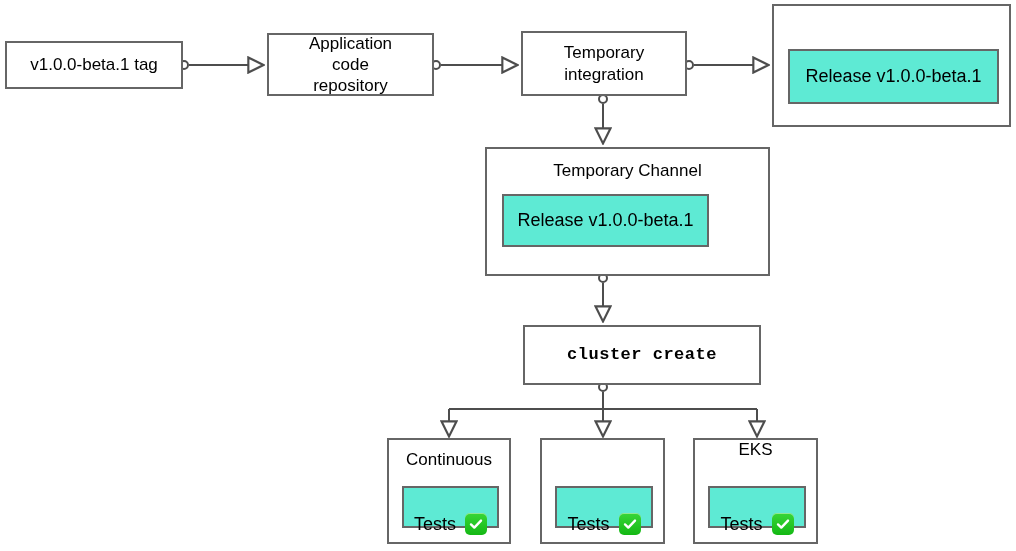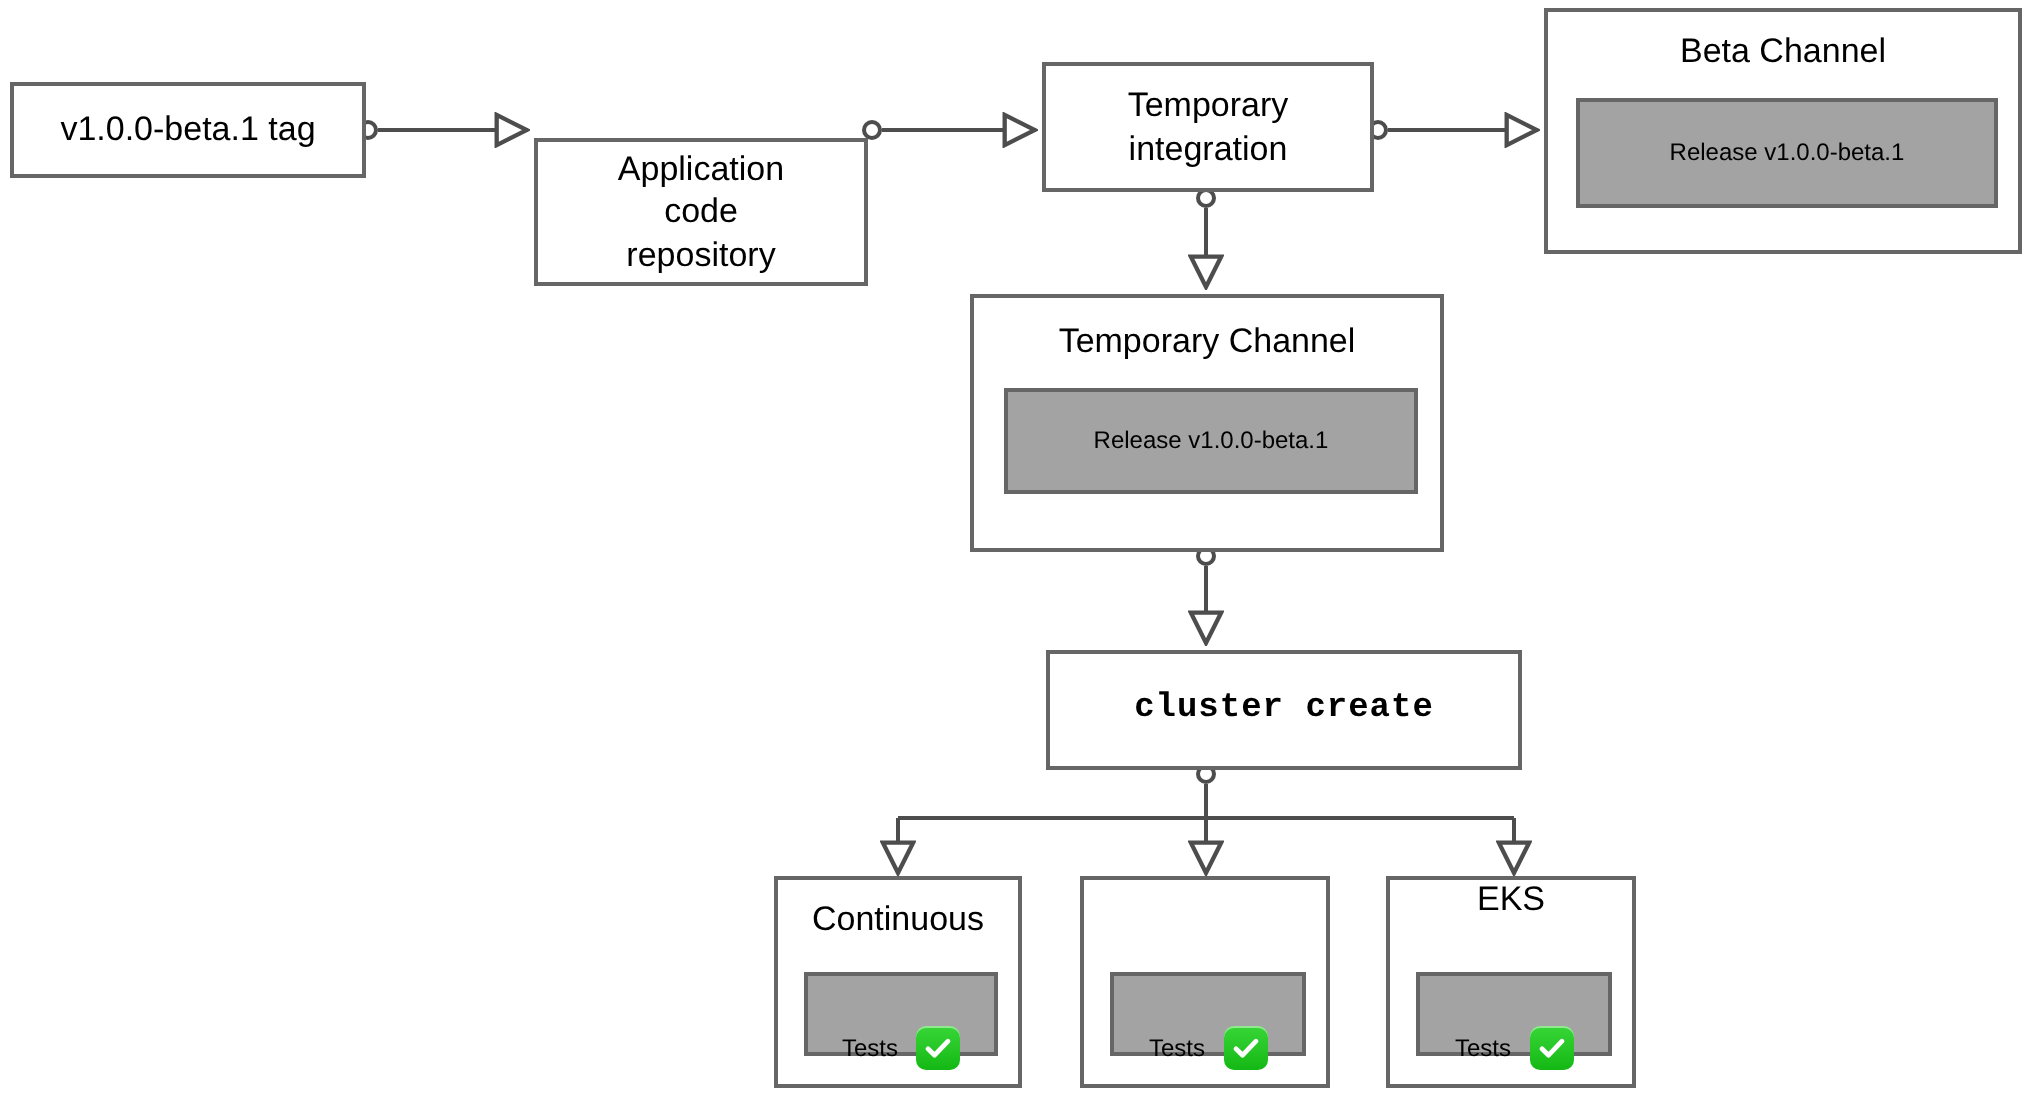--- a/index.html
+++ b/index.html
@@ -50,26 +50,26 @@
     right: 0;
     text-align: center;
     color: #000000;
     font-size: 17px;
     line-height: 1.2;
   }
   .inner-box {
     position: absolute;
     box-sizing: border-box;
     border: 2px solid #666666;
-    background: #a3a3a3;
+    background: #5eead4;
     display: flex;
     align-items: center;
     justify-content: center;
     color: #000000;
-    font-size: 12px;
+    font-size: 18px;
   }
   .mono-node {
     font-family: "Liberation Mono", "DejaVu Sans Mono", monospace;
     font-weight: bold;
     font-size: 17px;
     letter-spacing: 0.5px;
   }
   .tests-row {
     display: flex;
     align-items: center;
@@ -130,36 +130,35 @@
       <line x1="449" y1="425" x2="449" y2="437" marker-end="url(#arrowhead)"></line>
       <line x1="603" y1="425" x2="603" y2="437" marker-end="url(#arrowhead)"></line>
       <line x1="757" y1="425" x2="757" y2="437" marker-end="url(#arrowhead)"></line>
     </g>
   </svg>
 
   <div class="node" style="left:5px; top:41px; width:178px; height:48px;">
     <span>v1.0.0-beta.1 tag</span>
   </div>
 
-  <div class="node" style="left:267px; top:33px; width:167px; height:74px; padding:0 28px;margin-top:36px;">
+  <div class="node" style="left:267px; top:33px; width:167px; height:63px; padding:0 28px;">
     <span>Application code repository</span>
   </div>
 
   <div class="node" style="left:521px; top:31px; width:166px; height:65px; padding:0 10px;">
     <span>Temporary integration</span>
   </div>
 
   <div class="node container" style="left:772px; top:4px; width:239px; height:123px;">
-    <div class="container-title" style="top:10px;">Beta Channel</div>
     <div class="inner-box" style="left:14px; top:43px; width:211px; height:55px;">
       <span>Release v1.0.0-beta.1</span>
     </div>
   </div>
 
-  <div class="node container" style="left:485px; top:147px; width:237px; height:129px;">
+  <div class="node container" style="left:485px; top:147px; width:285px; height:129px;">
     <div class="container-title" style="top:12px;">Temporary Channel</div>
     <div class="inner-box" style="left:15px; top:45px; width:207px; height:53px;">
       <span>Release v1.0.0-beta.1</span>
     </div>
   </div>
 
   <div class="node mono-node" style="left:484px; top:325px; width:238px; height:60px;margin-left:39px;">
     <span>cluster create</span>
   </div>
 

